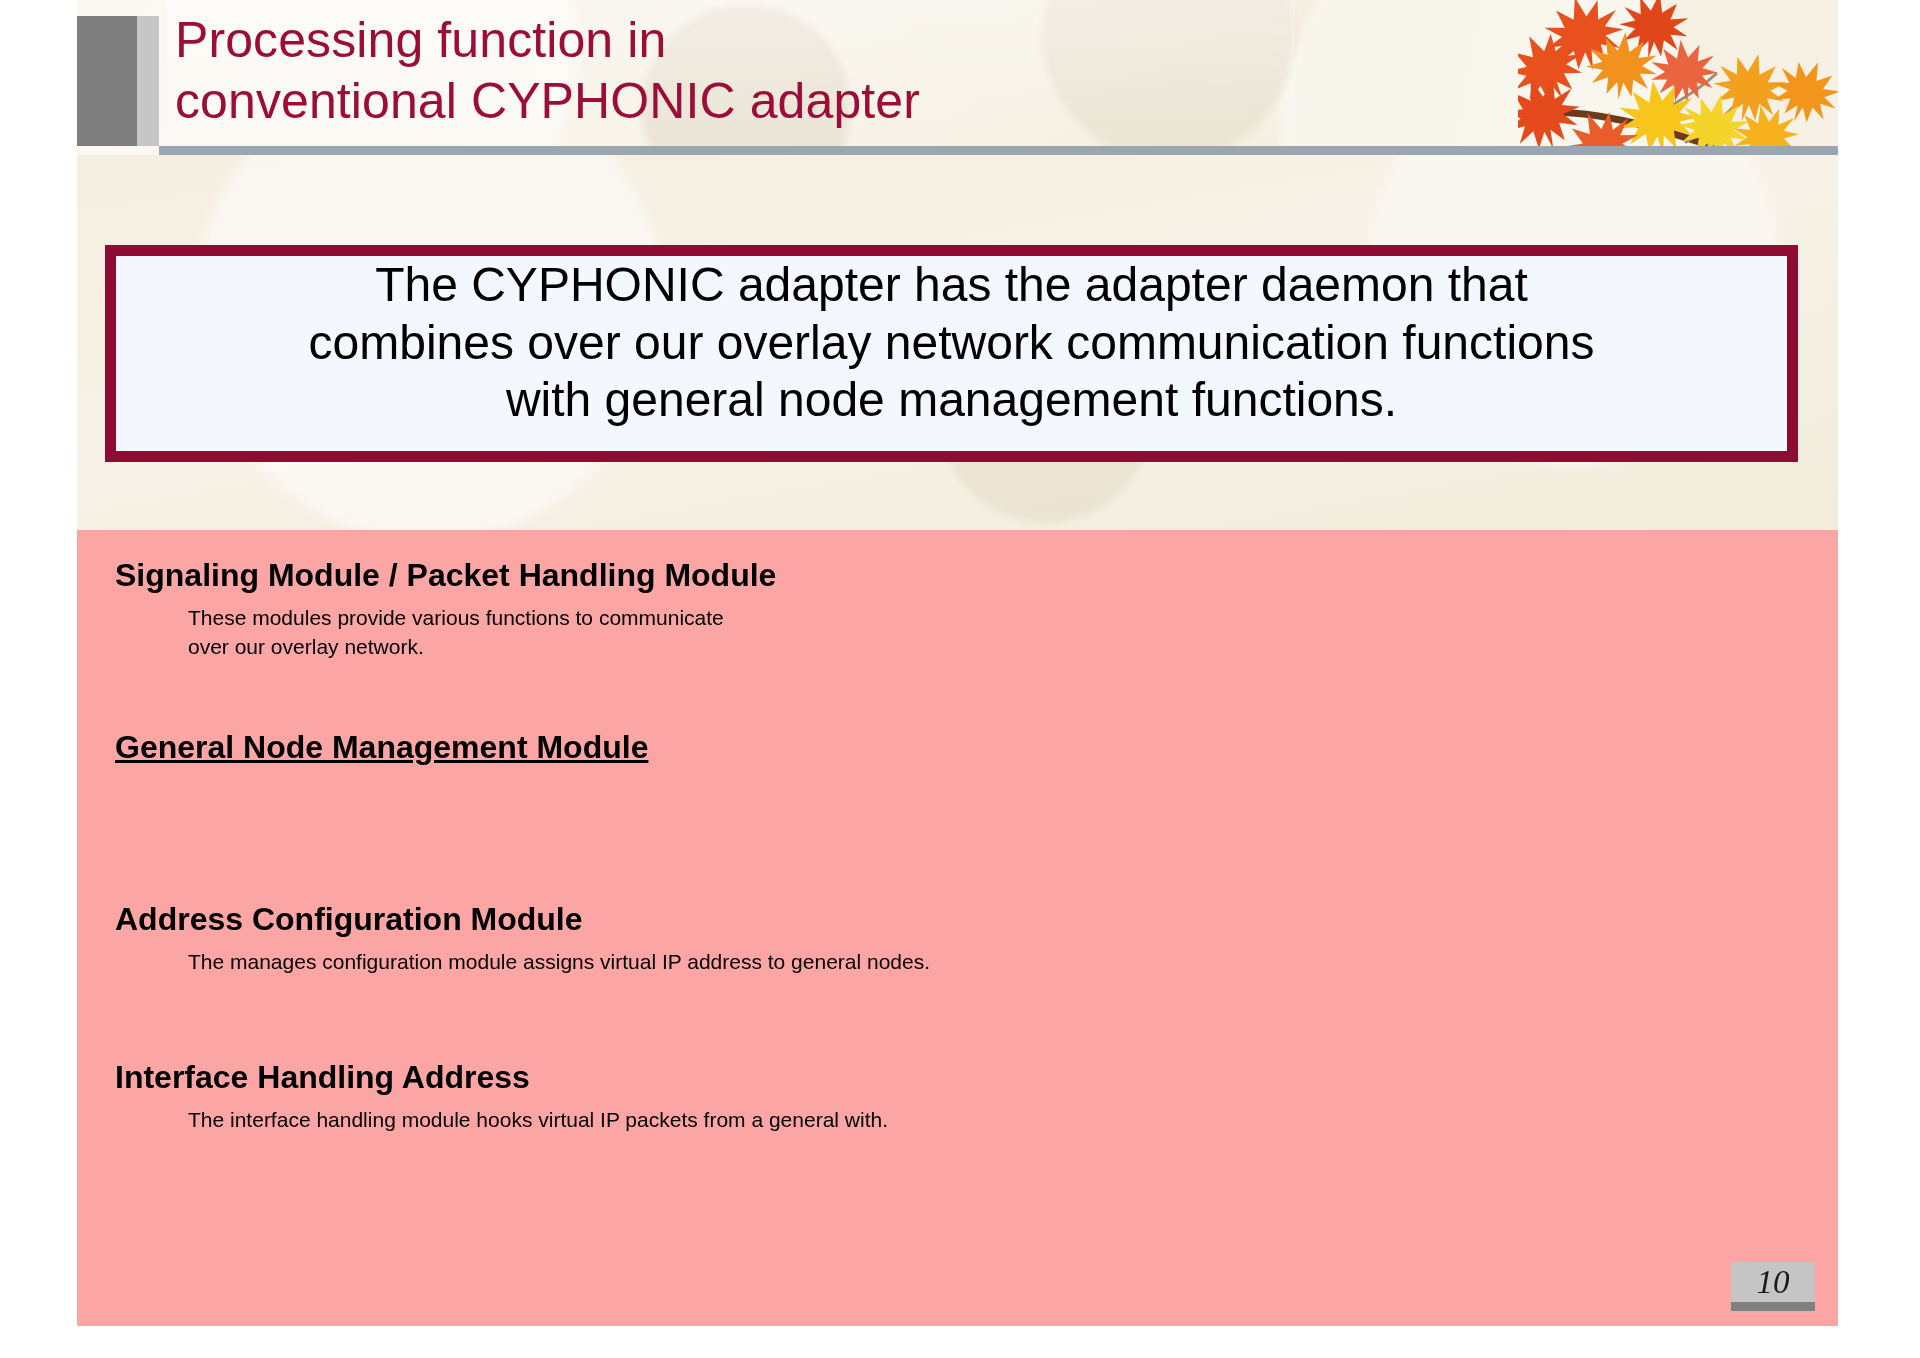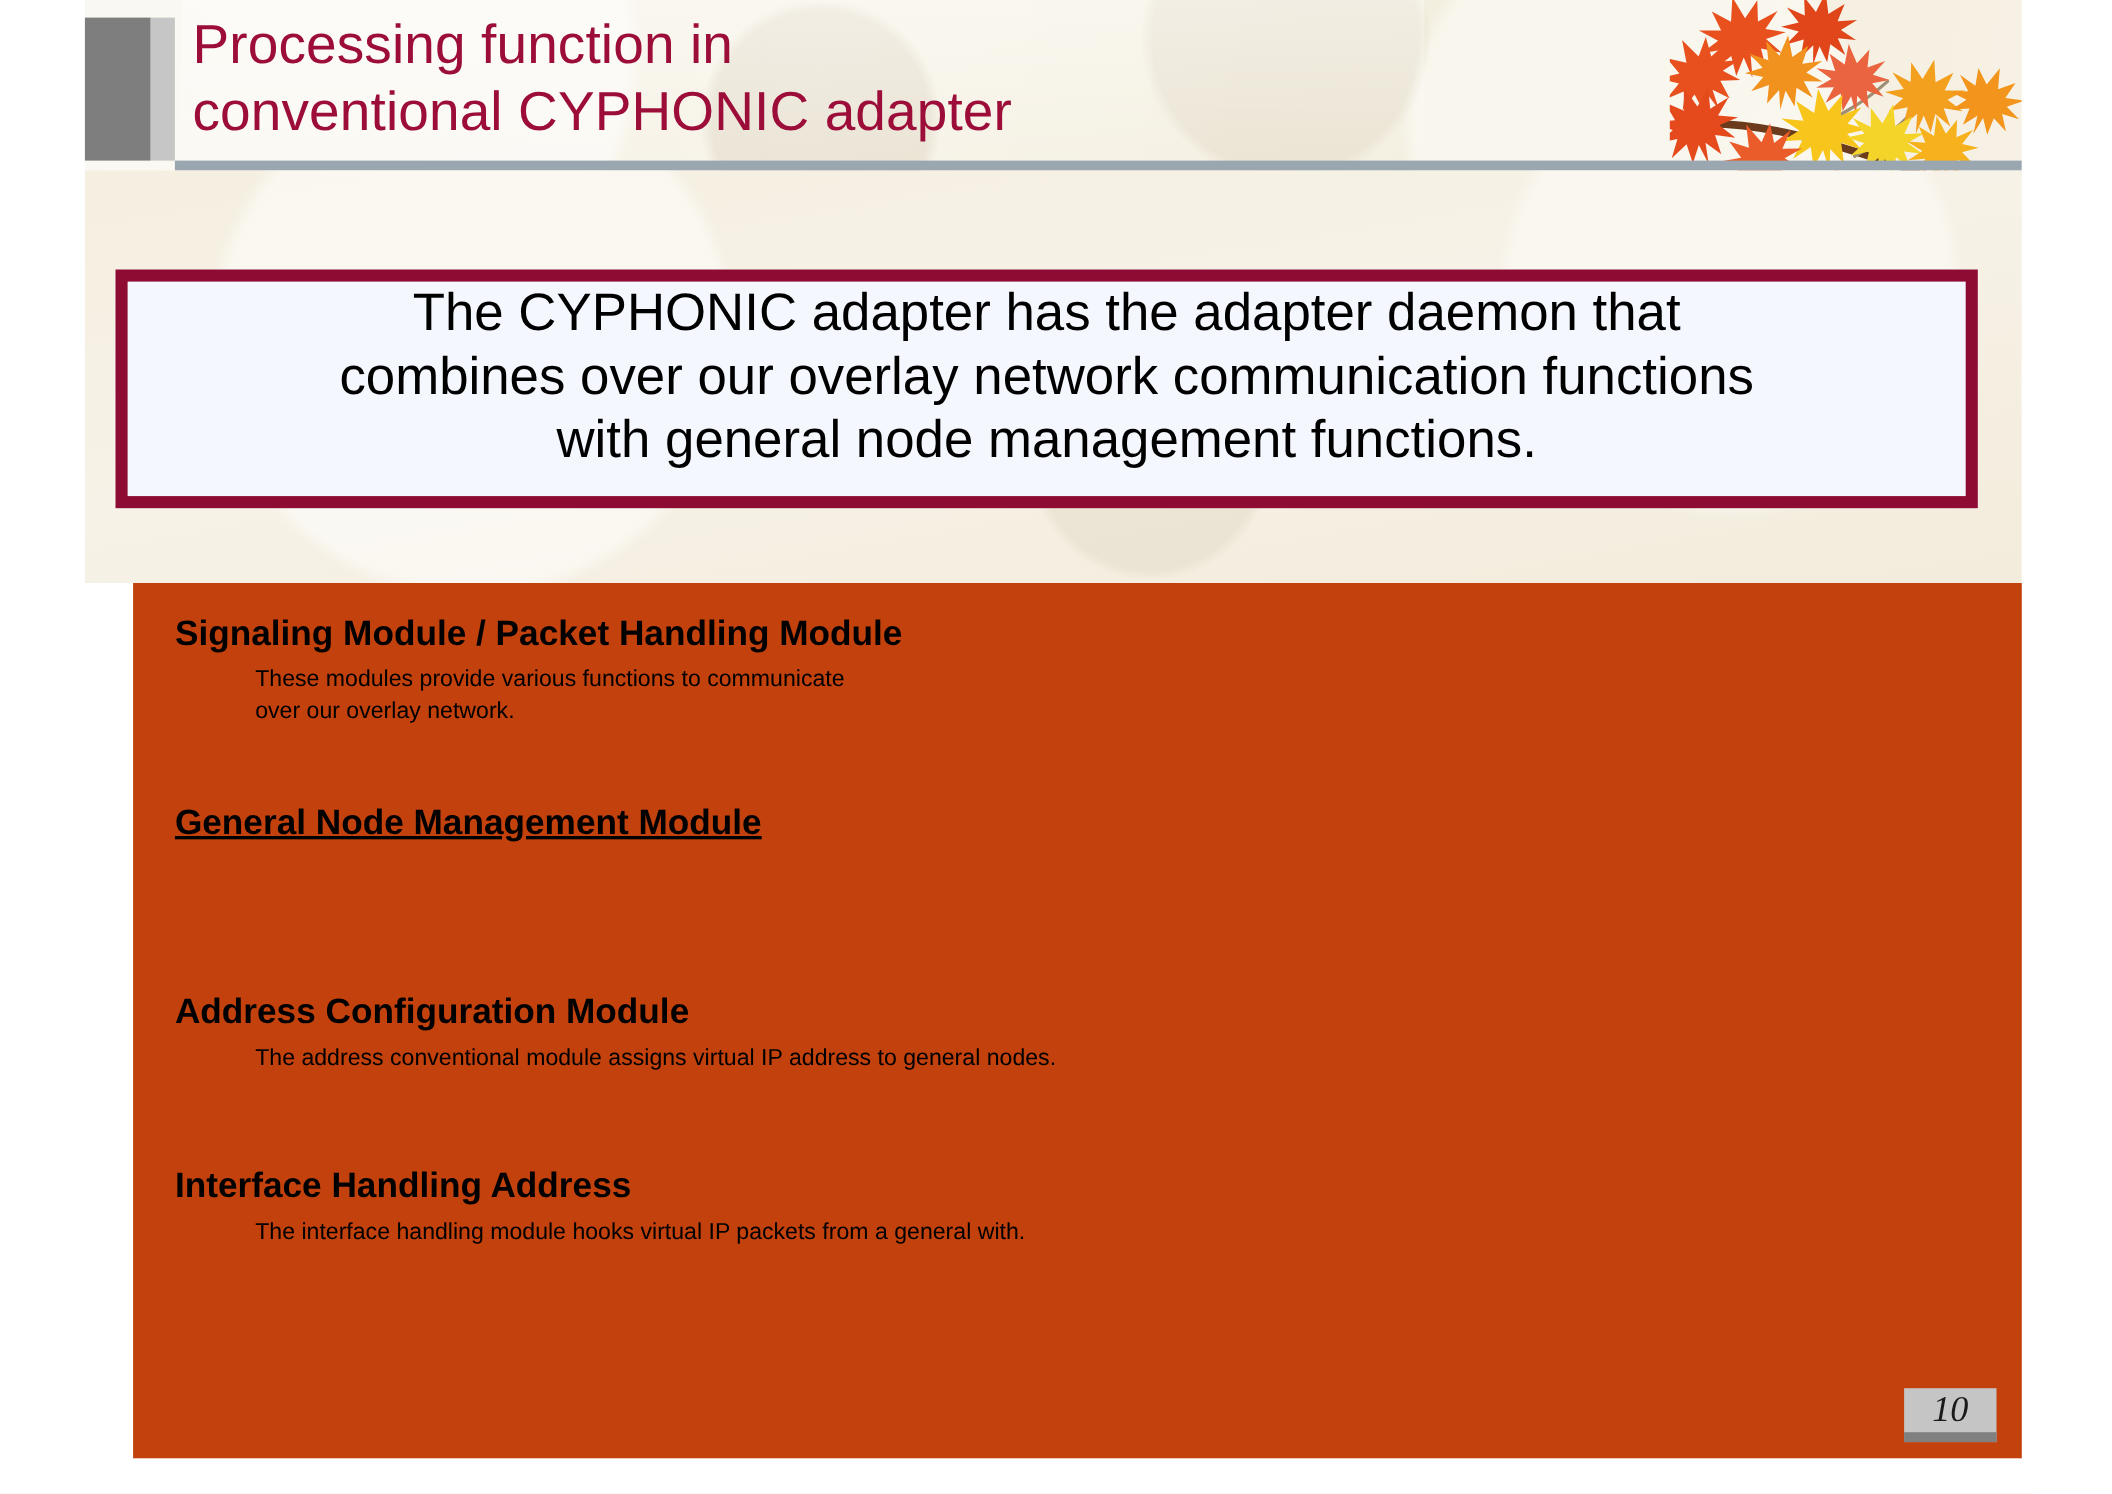--- a/index.html
+++ b/index.html
@@ -112,22 +112,21 @@
     white-space: pre-line;
     padding: 0 16px;
   }
 
   
   #body-section {
     position: absolute;
     left: 0; top: 530px;
     width: 1761px;
     height: 796px;
-    background: #c2410c;
-    margin-left: 44px;
+    background: #fca5a5;
   }
   .module-block {
     position: absolute;
     left: 38px;
     width: 1690px;
   }
   .module-heading {
     font-size: 32px;
     font-weight: bold;
     color: #000000;
@@ -226,21 +225,21 @@
       <div class="module-desc">These modules provide various functions to communicate
 over our overlay network.</div>
     </div>
 
     <div class="module-block" style="top:200px;text-decoration:underline;">
       <div class="module-heading">General Node Management Module</div>
     </div>
 
     <div class="module-block" style="top:372px;">
       <div class="module-heading">Address Configuration Module</div>
-      <div class="module-desc">The address conventional module assigns virtual IP address to general nodes.</div>
+      <div class="module-desc">The manages configuration module assigns virtual IP address to general nodes.</div>
     </div>
 
     <div class="module-block" style="top:530px;">
       <div class="module-heading">Interface Handling Address</div>
       <div class="module-desc">The interface handling module hooks virtual IP packets from a general with.</div>
     </div>
 
   </div>
 
   <div id="page-number">

